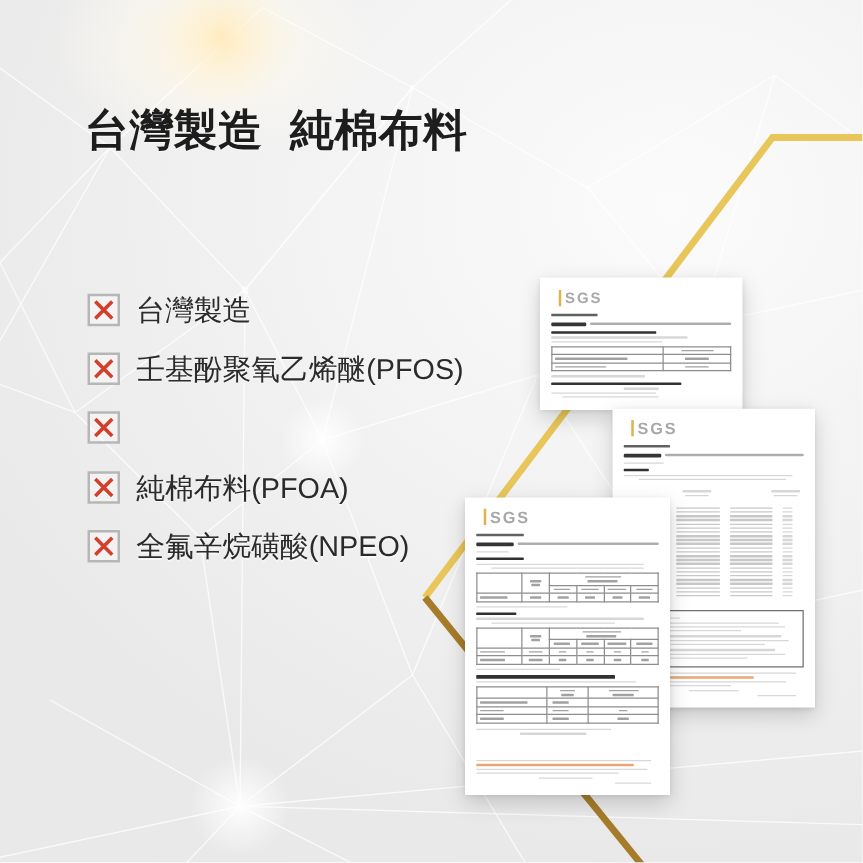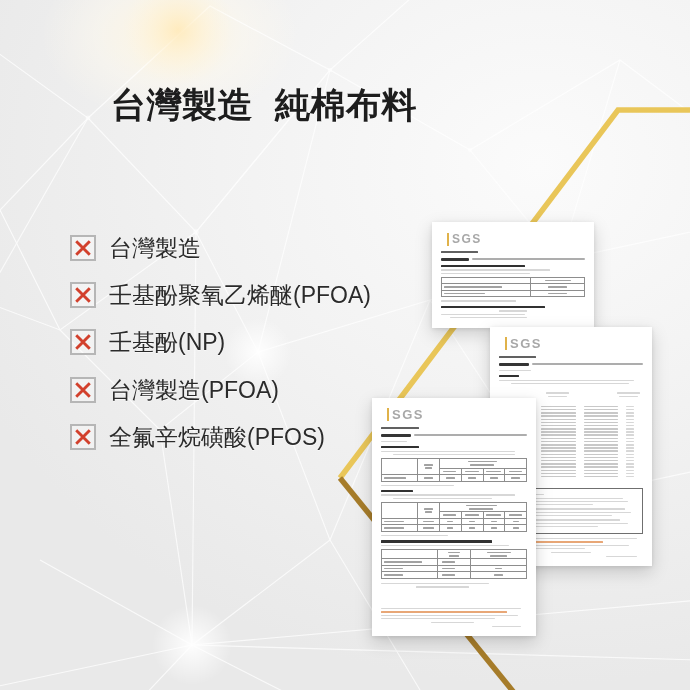--- a/index.html
+++ b/index.html
@@ -46,21 +46,20 @@
     left: 68px;
     top: 82px;
     z-index: 6;
     color: #1d1d1d;
     font-size: 35px;
     line-height: 46px;
     font-weight: 700;
     letter-spacing: 0.5px;
     white-space: nowrap;
     text-shadow: 0 1px 0 rgba(255,255,255,0.6);
-    margin-left: 43px;
   }
   .headline .ln { display: block; }
   .hl-gap { display: inline-block; width: 22px; }
 
   
   .checklist {
     position: absolute;
     left: 70px;
     top: 224px;
     z-index: 7;
@@ -255,50 +254,49 @@
       <div class="chk-label">台灣製造</div>
     </div>
 
 
     <div class="chk-row">
       <div class="chk-box">
         <svg viewBox="0 0 26 26">
             <path d="M5 5 L21 21 M21 5 L5 21" stroke="#d2402c" stroke-width="3.4" stroke-linecap="butt" fill="none"></path>
           </svg>
       </div>
-      <div class="chk-label">壬基酚聚氧乙烯醚(PFOA)</div>
+      <div class="chk-label">壬基酚聚氧乙烯醚(PFOS)</div>
     </div>
 
     <div class="chk-row">
       <div class="chk-box">
         <svg viewBox="0 0 26 26">
             <path d="M5 5 L21 21 M21 5 L5 21" stroke="#d2402c" stroke-width="3.4" stroke-linecap="butt" fill="none"></path>
           </svg>
       </div>
-      <div class="chk-label">壬基酚(NP)</div>
     </div>
 
 
     <div class="chk-row">
       <div class="chk-box">
         <svg viewBox="0 0 26 26">
             <path d="M5 5 L21 21 M21 5 L5 21" stroke="#d2402c" stroke-width="3.4" stroke-linecap="butt" fill="none"></path>
           </svg>
       </div>
-      <div class="chk-label">台灣製造(PFOA)</div>
+      <div class="chk-label">純棉布料(PFOA)</div>
     </div>
 
 
     <div class="chk-row">
       <div class="chk-box">
         <svg viewBox="0 0 26 26">
             <path d="M5 5 L21 21 M21 5 L5 21" stroke="#d2402c" stroke-width="3.4" stroke-linecap="butt" fill="none"></path>
           </svg>
       </div>
-      <div class="chk-label">全氟辛烷磺酸(PFOS)</div>
+      <div class="chk-label">全氟辛烷磺酸(NPEO)</div>
     </div>
 
   </div>
 
   <div class="doc doc-back" id="doc-back">
     <div class="doc-inner">
       <div class="sgs-logo">SGS</div>
 
       <div class="row-group">
         <div class="mini dark" style="width:26%"></div>

